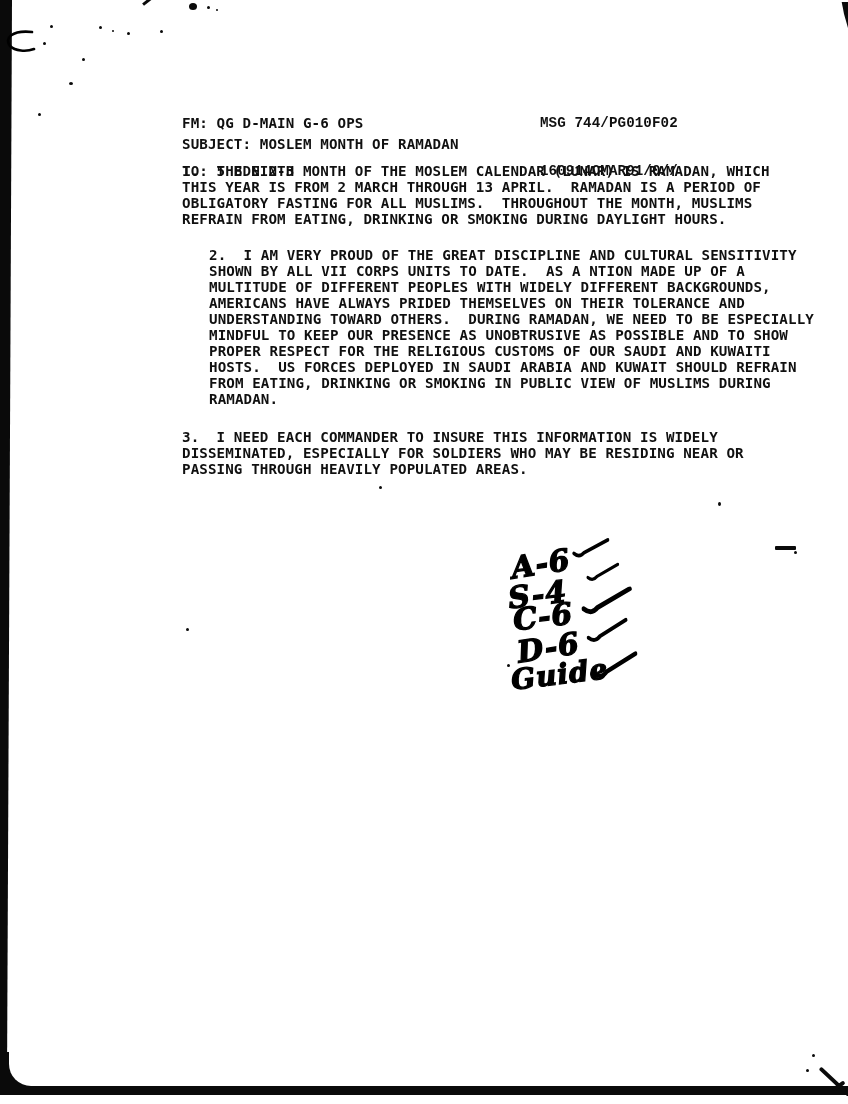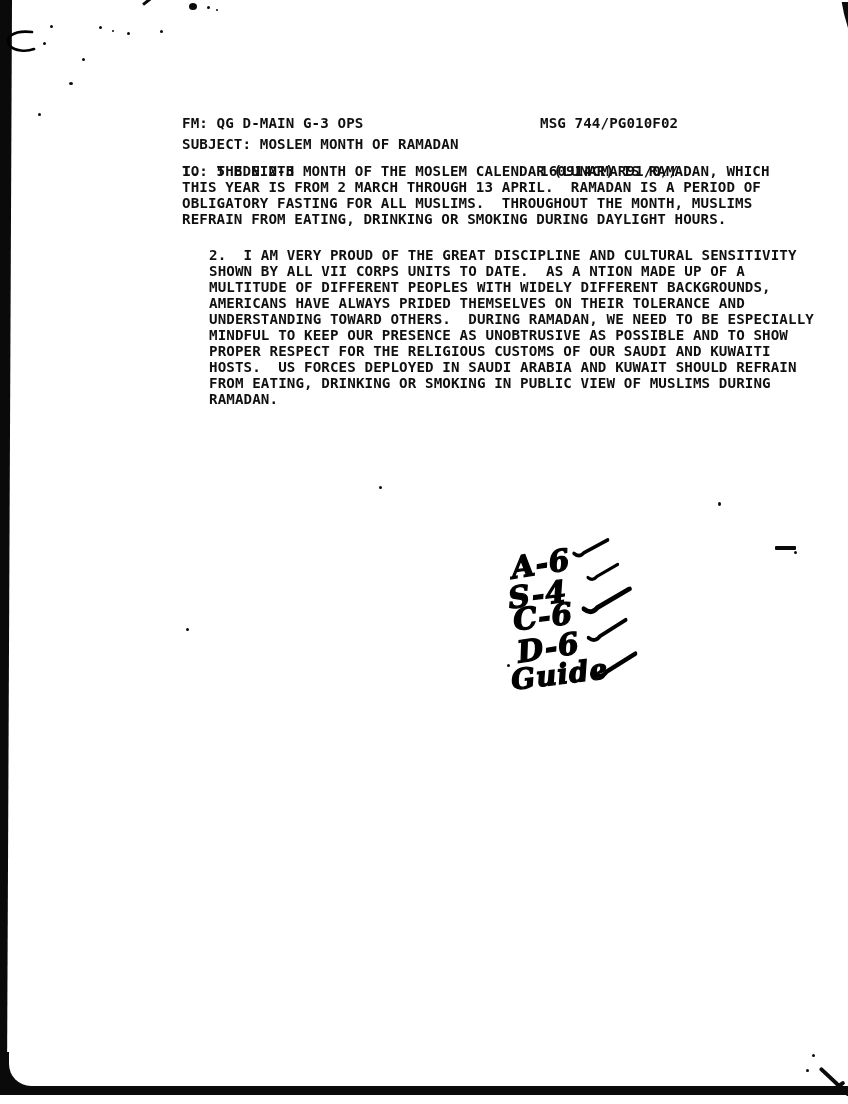--- a/index.html
+++ b/index.html
@@ -74,25 +74,25 @@
   <div class="dot" style="left:69px;top:82px;width:4px;height:3px;"></div>
   <div class="dot" style="left:38px;top:113px;width:3px;height:3px;"></div>
   <div class="dot" style="left:379px;top:486px;width:3px;height:3px;"></div>
   <div class="dot" style="left:718px;top:502px;width:3px;height:4px;"></div>
   <div class="dot" style="left:186px;top:628px;width:3px;height:3px;"></div>
   <div class="dot" style="left:507px;top:664px;width:3px;height:3px;"></div>
   <div class="dot" style="left:812px;top:1054px;width:3px;height:3px;"></div>
   <div class="dot" style="left:806px;top:1069px;width:3px;height:3px;"></div>
 
   <div class="typed" style="left:182px;top:83px;">
-    <div>FM: QG D-MAIN G-3 OPS</div>
+    <div>FM: QG D-MAIN G-6 OPS</div>
     <div>TO: 5 BDE 2-3</div>
   </div>
 
-  <div class="typed" style="left:540px;top:83px;">
+  <div class="typed" style="left:540px;top:83px;font-family:Liberation Mono, monospace;">
     <div>MSG 744/PG010F02</div>
     <div>160914CMAR91/0//</div>
   </div>
 
   <div class="typed" style="left:182px;top:136px;">SUBJECT: MOSLEM MONTH OF RAMADAN</div>
 
   <p class="typed" style="left:182px;top:163px;">1.  THE NINTH MONTH OF THE MOSLEM CALENDAR (LUNAR) IS RAMADAN, WHICH
 THIS YEAR IS FROM 2 MARCH THROUGH 13 APRIL.  RAMADAN IS A PERIOD OF
 OBLIGATORY FASTING FOR ALL MUSLIMS.  THROUGHOUT THE MONTH, MUSLIMS
 REFRAIN FROM EATING, DRINKING OR SMOKING DURING DAYLIGHT HOURS.</p>
@@ -101,20 +101,23 @@
 SHOWN BY ALL VII CORPS UNITS TO DATE.  AS A NTION MADE UP OF A
 MULTITUDE OF DIFFERENT PEOPLES WITH WIDELY DIFFERENT BACKGROUNDS,
 AMERICANS HAVE ALWAYS PRIDED THEMSELVES ON THEIR TOLERANCE AND
 UNDERSTANDING TOWARD OTHERS.  DURING RAMADAN, WE NEED TO BE ESPECIALLY
 MINDFUL TO KEEP OUR PRESENCE AS UNOBTRUSIVE AS POSSIBLE AND TO SHOW
 PROPER RESPECT FOR THE RELIGIOUS CUSTOMS OF OUR SAUDI AND KUWAITI
 HOSTS.  US FORCES DEPLOYED IN SAUDI ARABIA AND KUWAIT SHOULD REFRAIN
 FROM EATING, DRINKING OR SMOKING IN PUBLIC VIEW OF MUSLIMS DURING
 RAMADAN.</p>
 
+  <p class="typed" style="left:182px;top:429px;">3.  I NEED EACH COMMANDER TO INSURE THIS INFORMATION IS WIDELY
+DISSEMINATED, ESPECIALLY FOR SOLDIERS WHO MAY BE RESIDING NEAR OR
+PASSING THROUGH HEAVILY POPULATED AREAS.</p>
 
 
   <div>
 
     <span class="hand-label" style="left:511px;top:546px;transform:rotate(-9deg);">A-6</span>
     <svg class="check" style="left:572px;top:537px;transform:rotate(-4deg);" width="38" height="24" viewBox="0 0 48 24">
       <path d="M2 16 C7 21 11 20 15 16 L46 2"></path>
     </svg>
 
     <span class="hand-label" style="left:508px;top:577px;transform:rotate(-7deg);">S-4</span>

